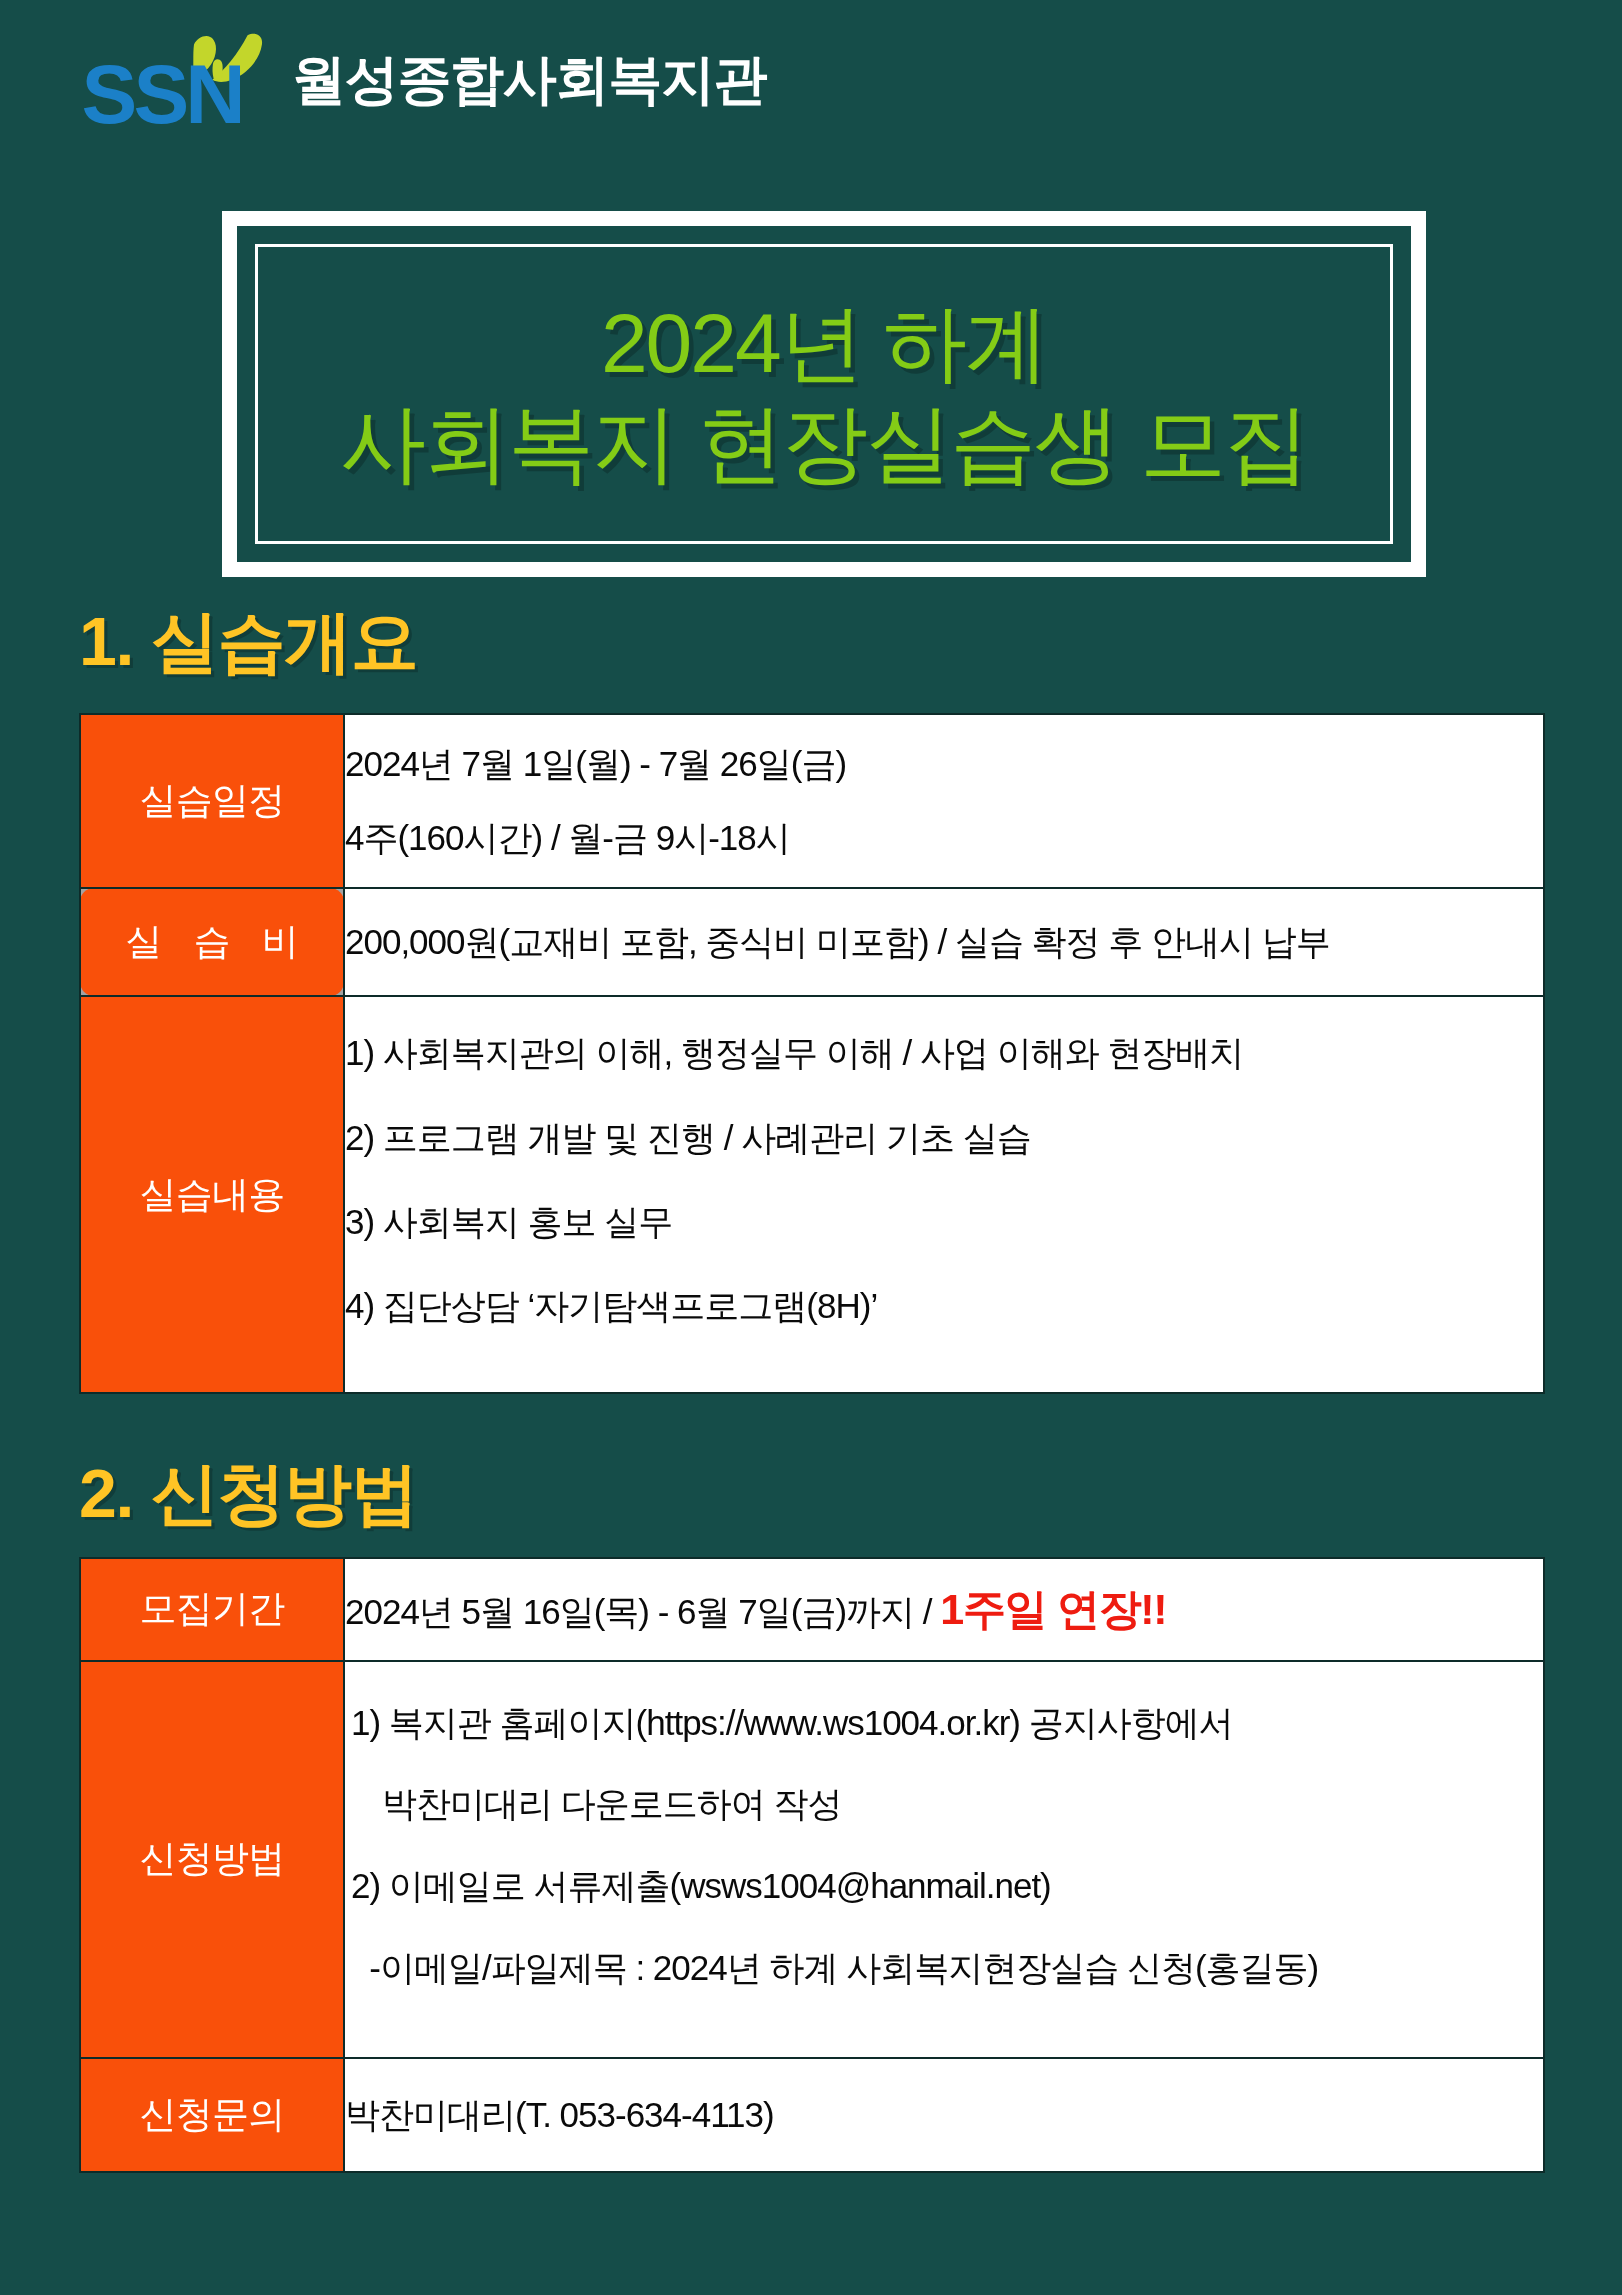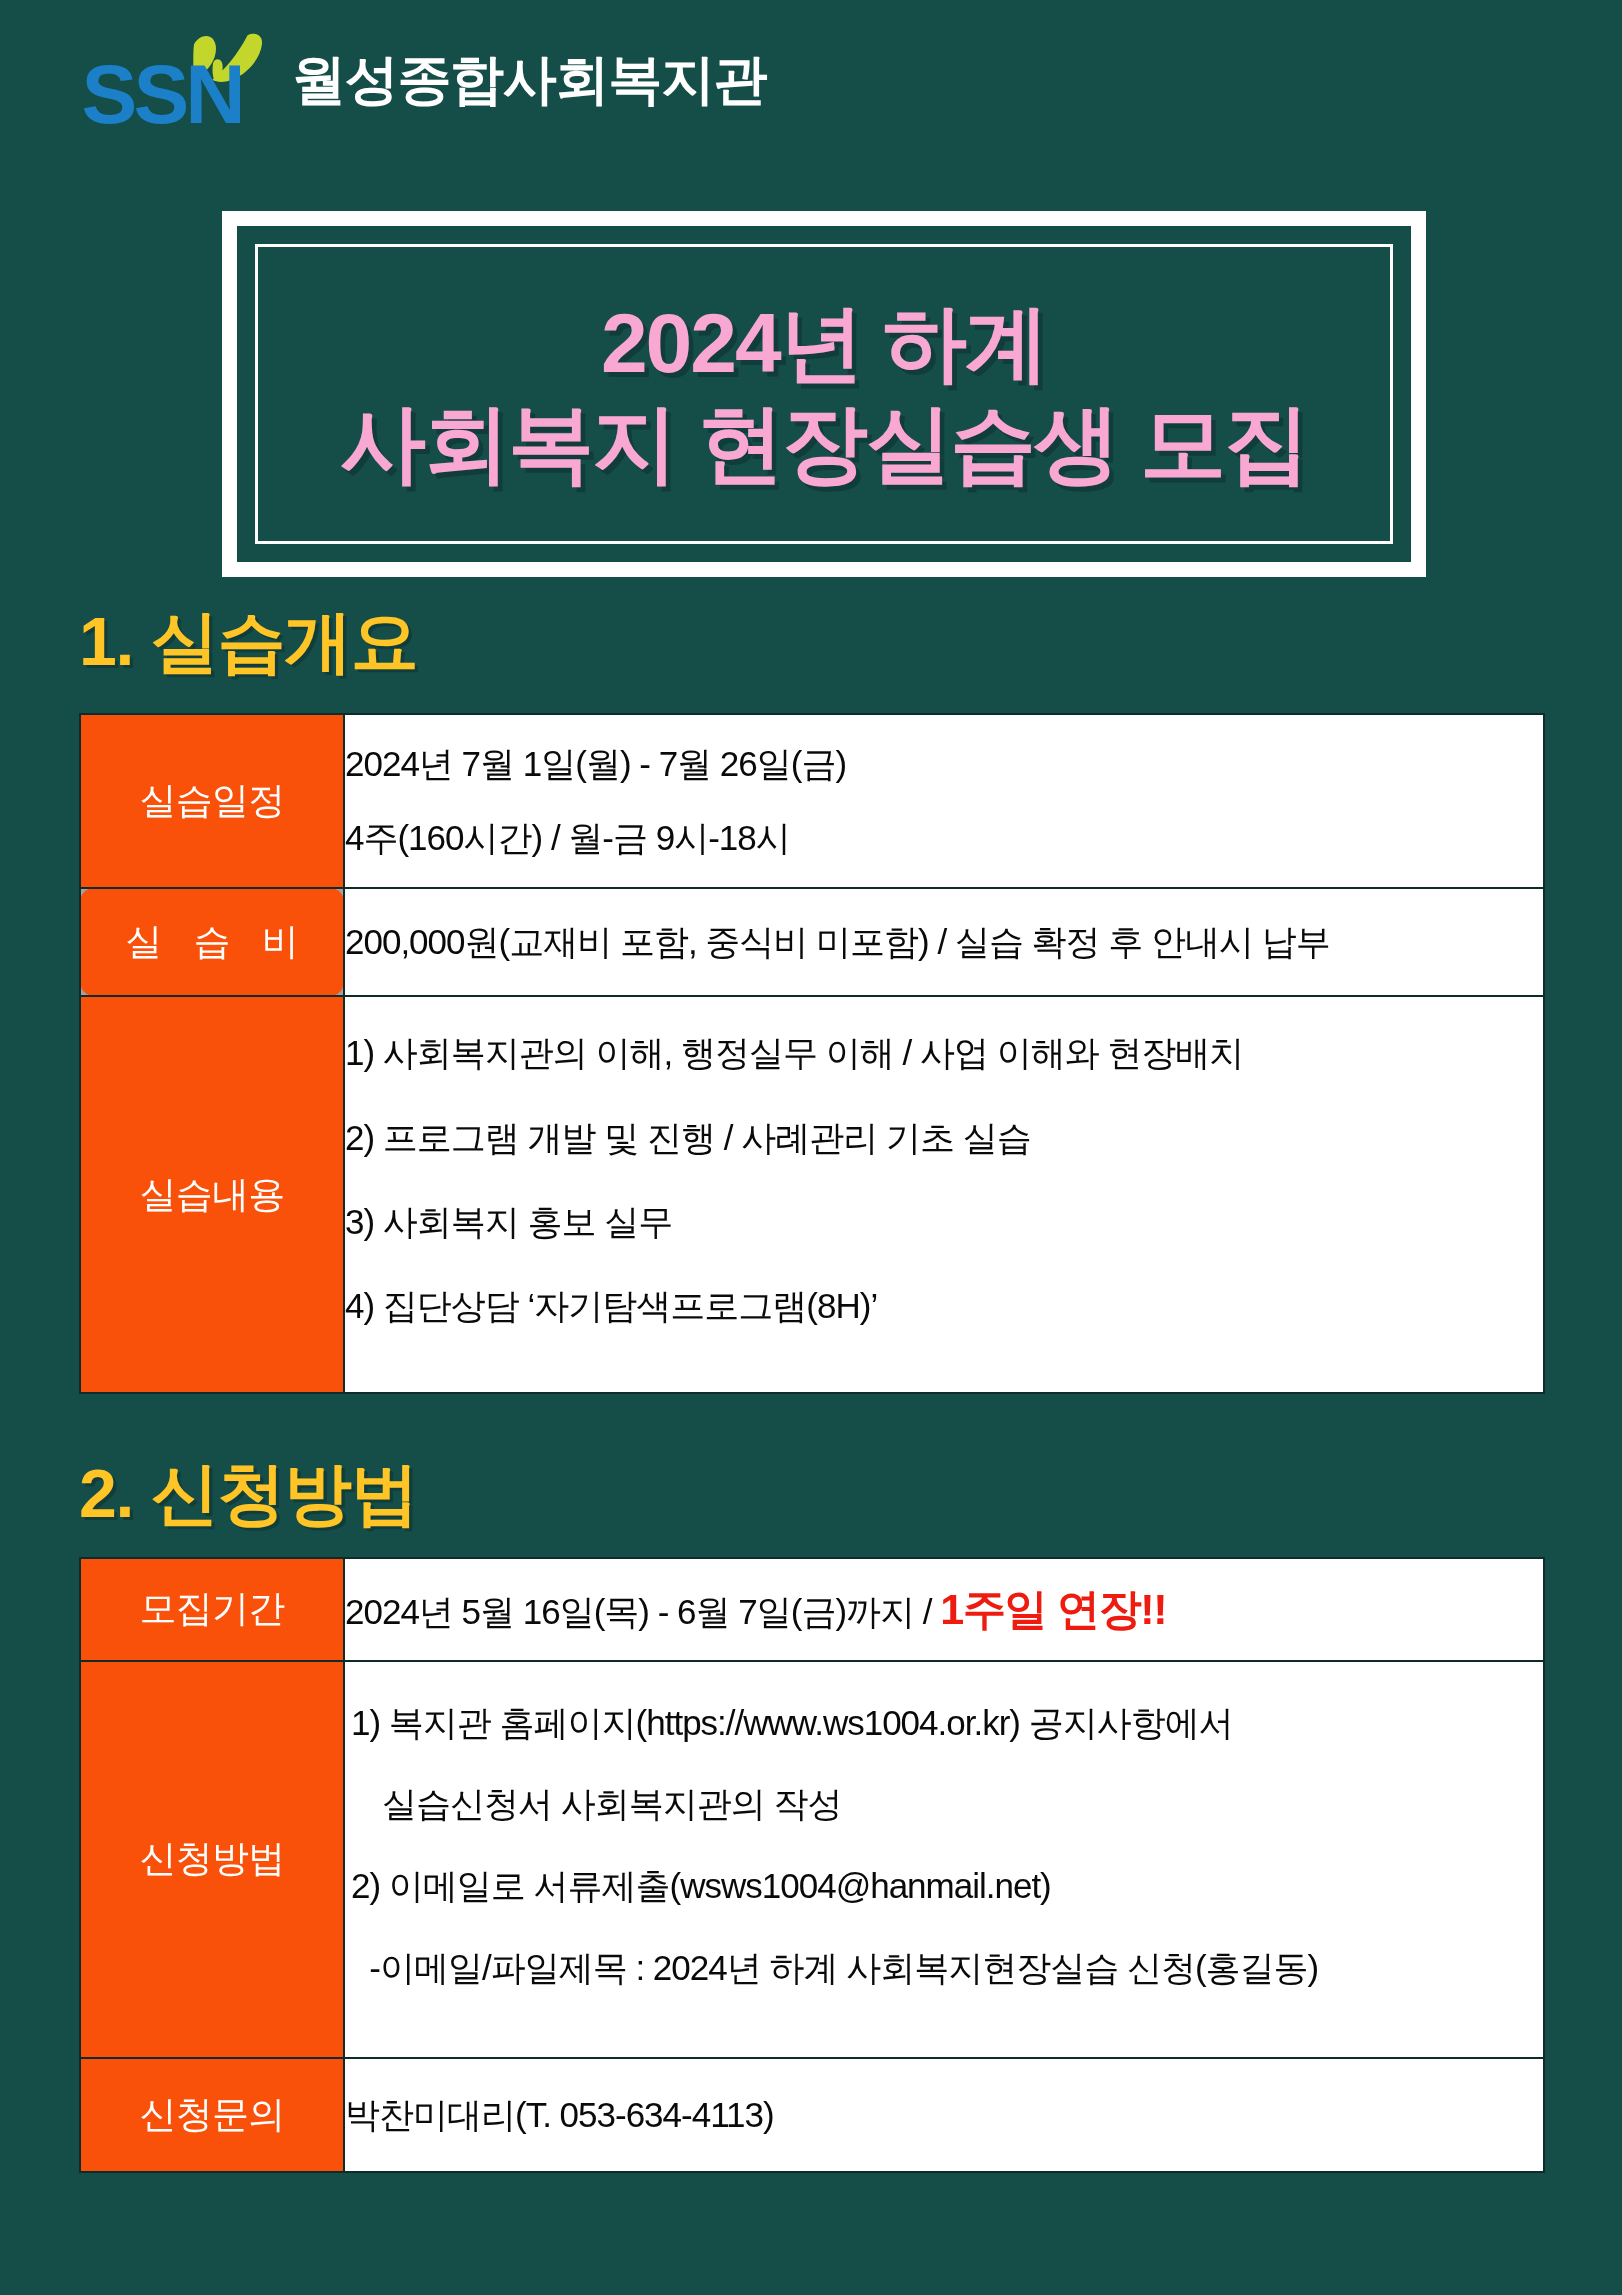--- a/index.html
+++ b/index.html
@@ -66,22 +66,22 @@
     width: 100%;
     height: 100%;
     border: 3.3px solid #ffffff;
     box-sizing: border-box;
     display: flex;
     flex-direction: column;
     align-items: center;
     justify-content: center;
   }
   .title-line {
-    color: #f9a8d4;
-    font-weight: 700;
+    color: #84cc16;
+    font-weight: 400;
     font-size: 84px;
     line-height: 1.18;
     letter-spacing: -2px;
     white-space: nowrap;
     text-shadow: 4.6px 4.6px 0 rgba(0,0,0,0.22);
   }
   .title-line.l2 { font-size: 86px; }
 
   
   .section-heading {
@@ -221,21 +221,21 @@
       <tr class="r-period">
         <td class="label-cell">모집기간</td>
         <td class="value-cell">
           <p><span>2024년 5월 16일(목) - 6월 7일(금)까지 / </span><span class="emphasis">1주일 연장!!</span></p>
         </td>
       </tr>
       <tr class="r-method">
         <td class="label-cell">신청방법</td>
         <td class="value-cell">
           <p>1) 복지관 홈페이지(https://www.ws1004.or.kr) 공지사항에서</p>
-          <p class="indent">실습신청서 사회복지관의 작성</p>
+          <p class="indent">박찬미대리 다운로드하여 작성</p>
           <p>2) 이메일로 서류제출(wsws1004@hanmail.net)</p>
           <p class="indent-sm">-이메일/파일제목 : 2024년 하계 사회복지현장실습 신청(홍길동)</p>
         </td>
       </tr>
       <tr class="r-inquiry">
         <td class="label-cell">신청문의</td>
         <td class="value-cell">
           <p>박찬미대리(T. 053-634-4113)</p>
         </td>
       </tr>

